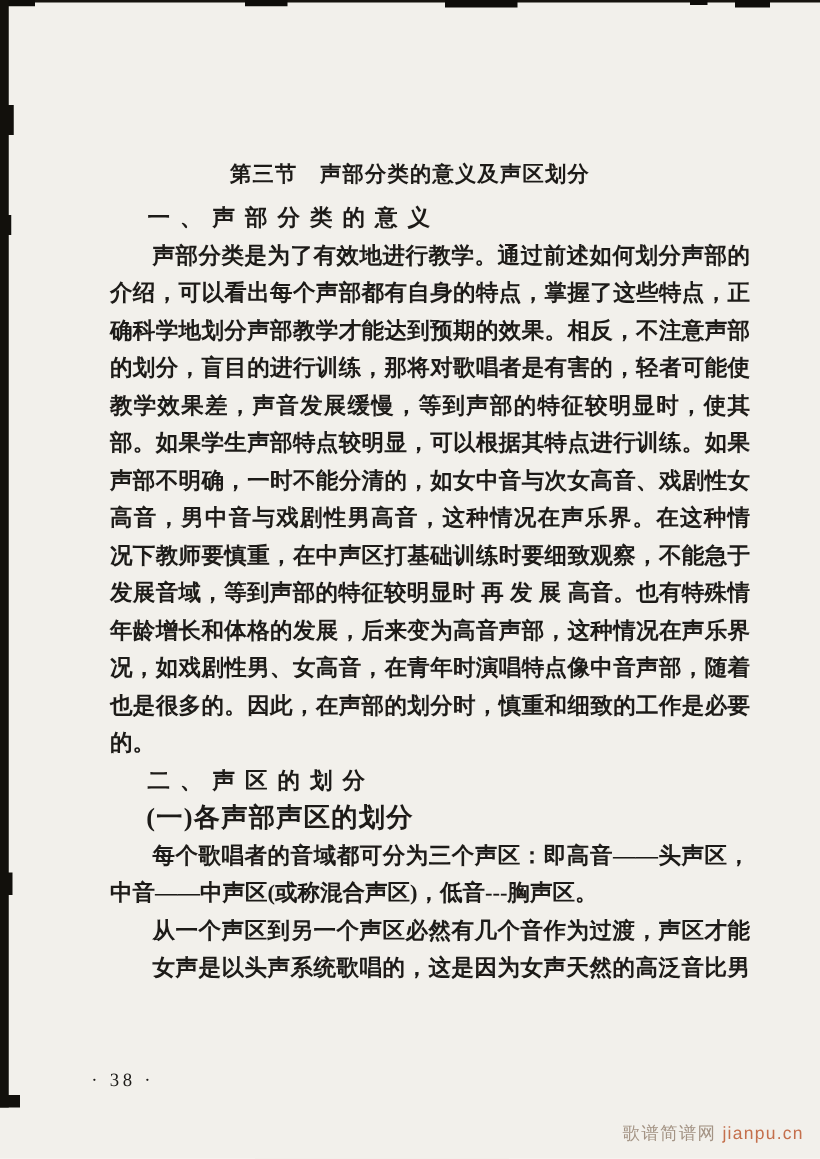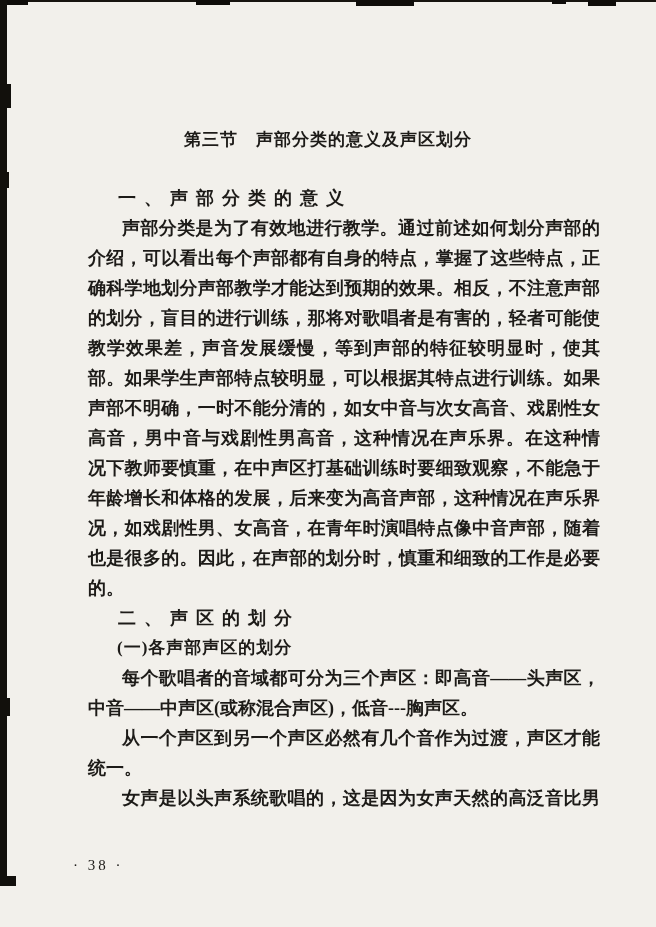--- a/index.html
+++ b/index.html
@@ -22,28 +22,28 @@
   .lbump.p1 { top:84px;  width:11px; height:24px; }
   .lbump.p2 { top:172px; width:9px;  height:16px; }
   .lbump.p3 { top:698px; width:10px; height:18px; }
   .edge-left-foot { position:absolute; left:0; top:876px; width:16px; height:10px; background:#12100c; }
 
   .title {
     position:absolute; top:128px; left:0; width:100%;
     text-align:center; font-size:17px; font-weight:700; letter-spacing:1px;
   }
   .content {
-    position:absolute; left:88px; top:183px; width:512px;
+    position:absolute; left:88px; top:159px; width:512px;
     font-size:18px; font-weight:600;
   }
   .line { height:30px; line-height:30px; }
   .line.j   { text-align:justify; text-align-last:justify; }
   .line.ind { text-indent:34px; }
   .line.h1  { padding-left:30px; letter-spacing:8px; font-weight:700; }
-  .line.h2  { padding-left:29px; letter-spacing:1px; font-size:17px; }
+  .line.h2  { padding-left:29px; letter-spacing:1px; font-size:21px; }
 
   .pageno {
     position:absolute; left:73px; top:857px;
     font-size:15px; font-weight:400; letter-spacing:3px;
   }
   .watermark {
     position:absolute; right:13px; top:898px;
     font-size:14px; letter-spacing:1px;
     font-family:"Liberation Sans","DejaVu Sans",sans-serif;
   }
@@ -70,28 +70,32 @@
       <div class="line h1">一、声部分类的意义</div>
       <div class="line ind j">声部分类是为了有效地进行教学。通过前述如何划分声部的</div>
       <div class="line j">介绍，可以看出每个声部都有自身的特点，掌握了这些特点，正</div>
       <div class="line j">确科学地划分声部教学才能达到预期的效果。相反，不注意声部</div>
       <div class="line j">的划分，盲目的进行训练，那将对歌唱者是有害的，轻者可能使</div>
       <div class="line j">教学效果差，声音发展缓慢，等到声部的特征较明显时，使其</div>
       <div class="line j">部。如果学生声部特点较明显，可以根据其特点进行训练。如果</div>
       <div class="line j">声部不明确，一时不能分清的，如女中音与次女高音、戏剧性女</div>
       <div class="line j">高音，男中音与戏剧性男高音，这种情况在声乐界。在这种情</div>
       <div class="line j">况下教师要慎重，在中声区打基础训练时要细致观察，不能急于</div>
+      <div class="line j">发展音域，等到声部的特征较明显时 再 发 展 高音。也有特殊情</div>
       <div class="line j">年龄增长和体格的发展，后来变为高音声部，这种情况在声乐界</div>
       <div class="line j">况，如戏剧性男、女高音，在青年时演唱特点像中音声部，随着</div>
       <div class="line j">也是很多的。因此，在声部的划分时，慎重和细致的工作是必要</div>
       <div class="line">的。</div>
       <div class="line h1">二、声区的划分</div>
       <div class="line h2">(一)各声部声区的划分</div>
       <div class="line ind j">每个歌唱者的音域都可分为三个声区：即高音——头声区，</div>
       <div class="line">中音——中声区(或称混合声区)，低音---胸声区。</div>
       <div class="line ind j">从一个声区到另一个声区必然有几个音作为过渡，声区才能</div>
-      <div class="line">统一。</div>
       <div class="line ind j">女声是以头声系统歌唱的，这是因为女声天然的高泛音比男</div>
     </div>
 
   <div class="pageno">· 38 ·</div>
 
+  <div class="watermark">
+    <span style="color: rgb(163, 147, 132);">歌谱简谱网</span>
+    <span style="color: rgb(196, 111, 76);">jianpu.cn</span>
+  </div>
 </div>
 
 </body></html>

